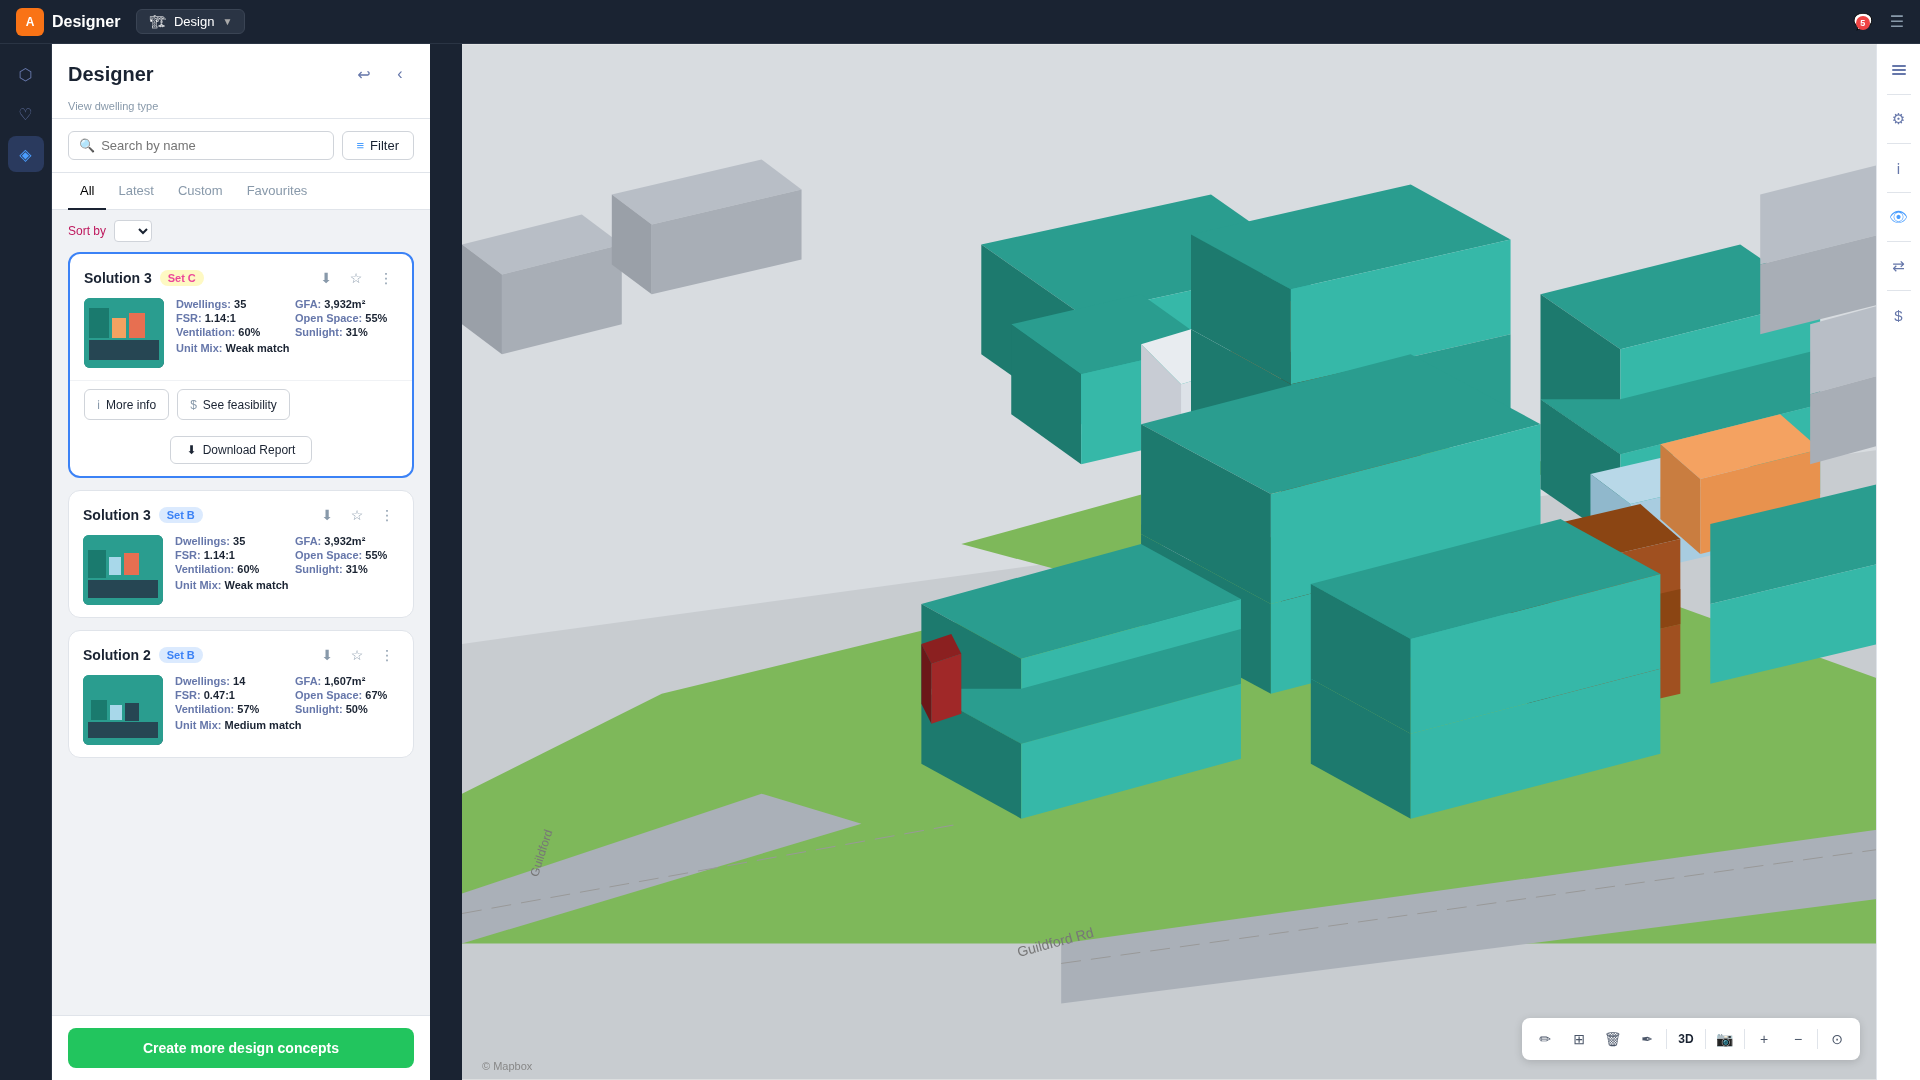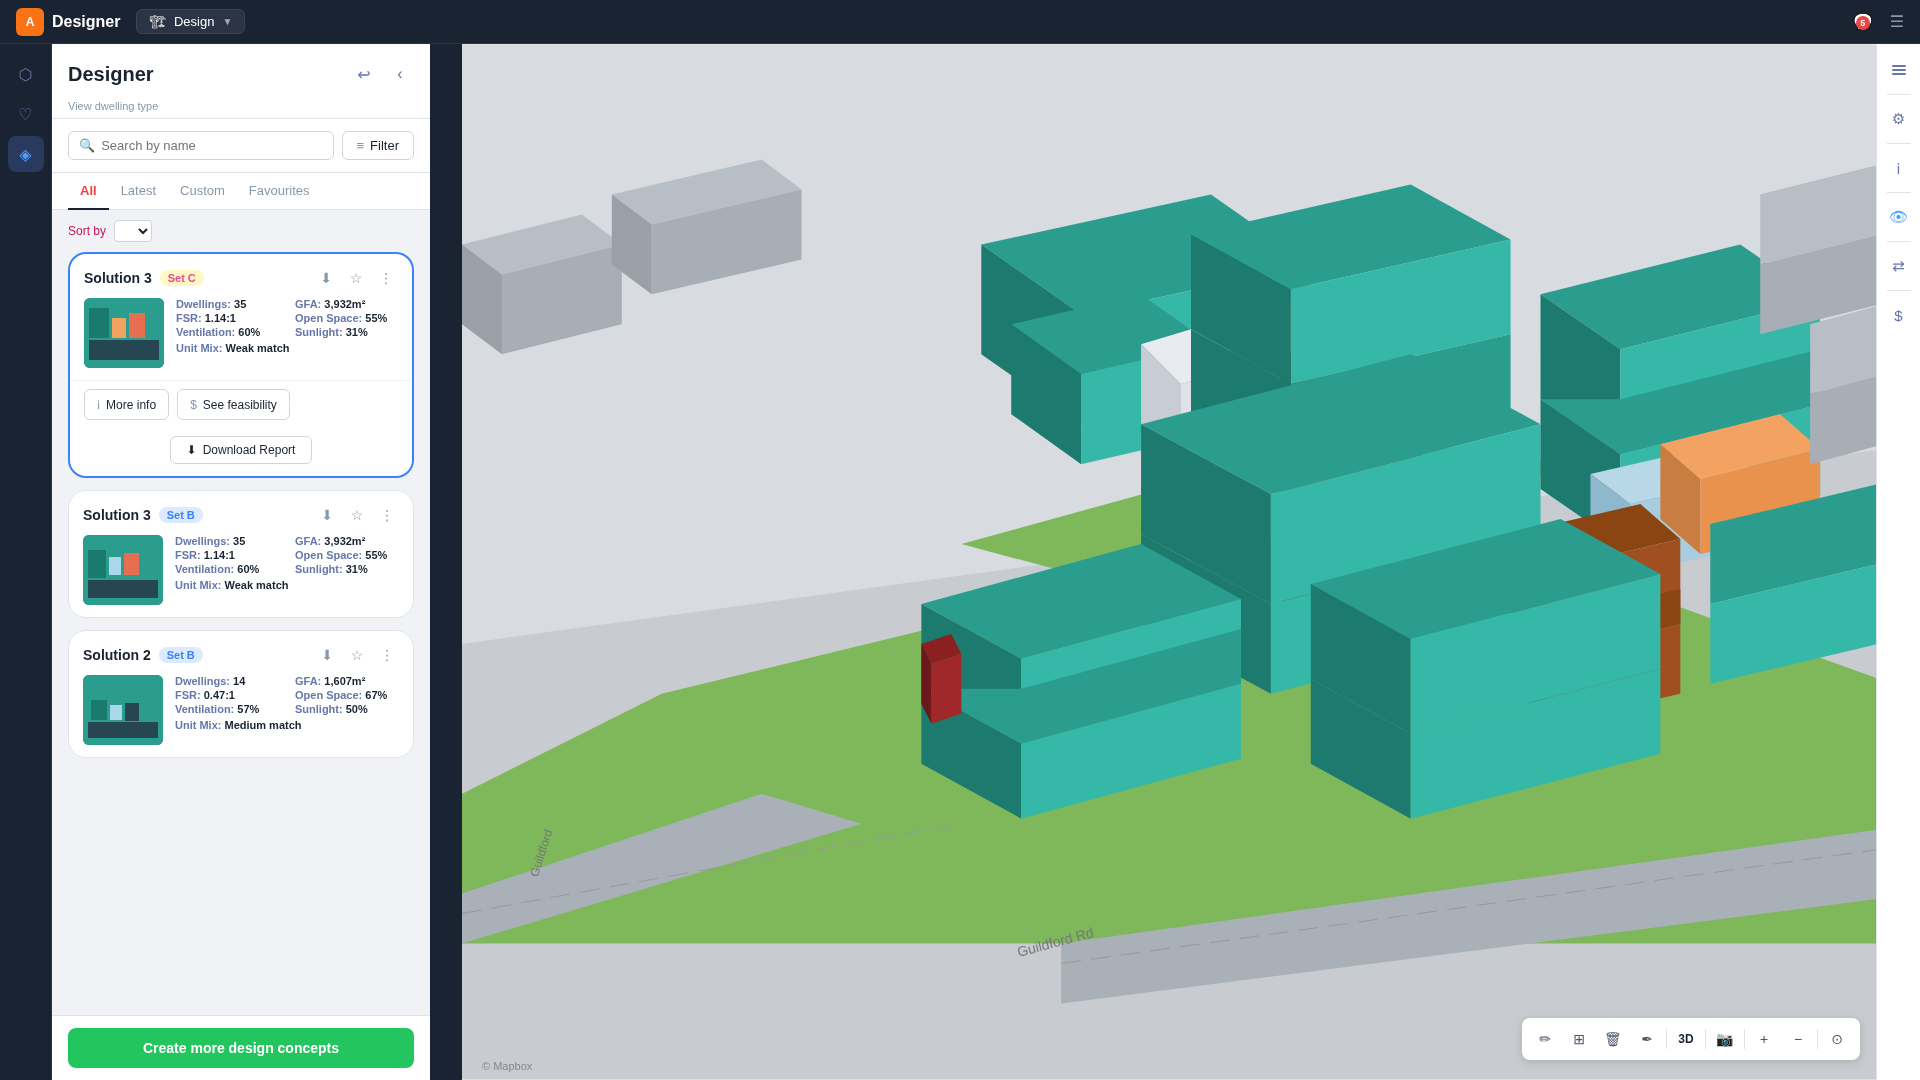--- a/index.html
+++ b/index.html
@@ -84,39 +84,39 @@
     .filter-icon { color: #4a9eff; }
 
     .tabs-row {
       display: flex; gap: 0; padding: 0 16px; background: white;
       border-bottom: 1px solid #e0e4ea;
     }
     .tab {
       padding: 10px 12px; font-size: 13px; color: #8899aa; cursor: pointer;
       border-bottom: 2px solid transparent; margin-bottom: -1px;
     }
-    .tab.active { color: #ef4444; border-bottom-color: #1a2332; font-weight: 700; }
+    .tab.active { color: #000000; border-bottom-color: #1a2332; font-weight: 400; }
 
     .sort-row {
       display: flex; align-items: center; gap: 8px; padding: 10px 16px;
       background: #f0f2f5;
     }
     .sort-label { font-size: 12px; color: #be185d; }
     .sort-select {
       font-size: 12px; color: #1a2332; border: 1px solid #d0d4da; border-radius: 4px;
       padding: 2px 8px; background: white; cursor: pointer;
     }
 
     
     .solutions-list {
       flex: 1; overflow-y: auto; padding: 0 16px 16px 16px; background: #f0f2f5;
     }
 
     .solution-card {
-      background: white; border-radius: 18px; margin-bottom: 12px;
+      background: white; border-radius: 12px; margin-bottom: 12px;
       border: 1px solid #e0e4ea; overflow: hidden;
     }
     .solution-card.expanded { border: 2px solid #3b82f6; }
 
     .solution-header {
       display: flex; align-items: center; justify-content: space-between;
       padding: 12px 14px 8px 14px;
     }
     .solution-title-area { display: flex; align-items: center; gap: 8px; }
     .solution-title { font-size: 14px; font-weight: 600; color: #1a2332; }

